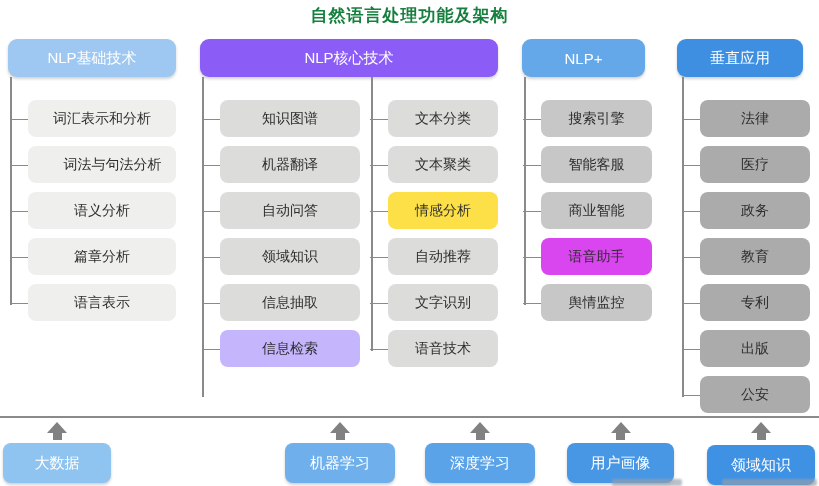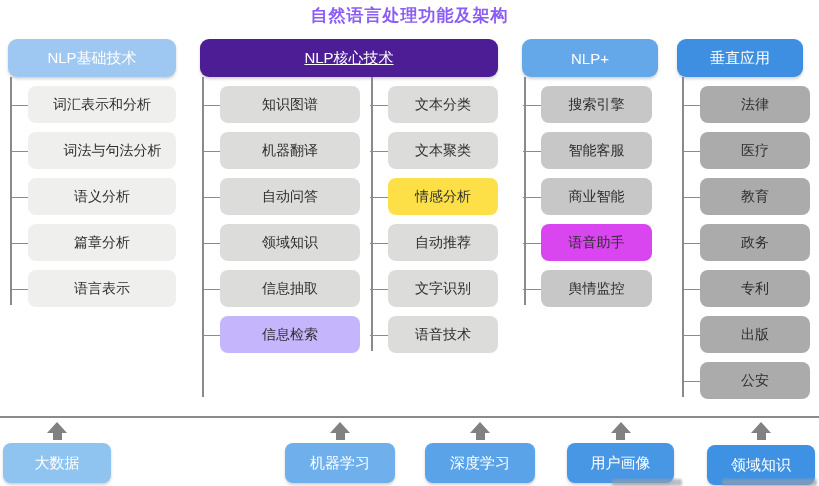--- a/index.html
+++ b/index.html
@@ -9,46 +9,46 @@
   }
   .stage{
     position:relative;
     width:819px;height:486px;
     background:#ffffff;
     overflow:hidden;
   }
   .page-title{
     position:absolute;left:0;top:4px;width:100%;
     text-align:center;
-    font-size:17px;font-weight:bold;color:#8b5cf6;
+    font-size:17px;font-weight:bold;color:#15803d;
     letter-spacing:1px;
   }
   .col-header{
     position:absolute;top:39px;height:38px;
     border-radius:9px;
     display:flex;align-items:center;justify-content:center;
     color:#ffffff;font-size:15px;
     box-shadow:0 2px 3px rgba(0,0,0,.18);
   }
   .h1{left:8px;width:168px;}
   .h2{left:200px;width:298px;}
-  .h3{left:522px;width:136px;}
+  .h3{left:522px;width:123px;}
   .h4{left:677px;width:126px;}
 
   .vline{
     position:absolute;width:1.5px;background:#8a8a8a;
   }
   .v1{left:10px;top:77px;height:228px;}
   .v2a{left:202px;top:77px;height:320px;}
   .v2b{left:371px;top:77px;height:274px;}
   .v3{left:524px;top:77px;height:228px;}
   .v4{left:682px;top:77px;height:320px;}
 
   .tree-col{
-    position:absolute;top:86px;
+    position:absolute;top:100px;
     display:flex;flex-direction:column;gap:9px;
   }
   .tc1{left:28px;width:148px;}
   .tc2a{left:220px;width:140px;}
   .tc2b{left:388px;width:110px;}
   .tc3{left:541px;width:111px;}
   .tc4{left:700px;width:110px;}
 
   .tbox{
     position:relative;
@@ -108,21 +108,21 @@
   .wm2{left:722px;width:95px;}
 </style>
 </head>
 <body>
 
 <div class="stage">
 
   <div class="page-title">自然语言处理功能及架构</div>
 
   <div class="col-header h1" style="background: rgb(158, 200, 242);">NLP基础技术</div>
-  <div class="col-header h2" style="background: #4c1d95; text-decoration: underline;">NLP核心技术</div>
+  <div class="col-header h2" style="background: #8b5cf6;">NLP核心技术</div>
   <div class="col-header h3" style="background: rgb(101, 168, 234);">NLP+</div>
   <div class="col-header h4" style="background: rgb(62, 143, 226);">垂直应用</div>
 
   <div class="vline v1"></div>
   <div class="vline v2a"></div>
   <div class="vline v2b"></div>
   <div class="vline v3"></div>
   <div class="vline v4"></div>
 
   <div class="tree-col tc1">
@@ -155,22 +155,22 @@
       <div class="tbox" style="background: rgb(199, 199, 199);">搜索引擎</div>
       <div class="tbox" style="background: rgb(199, 199, 199);">智能客服</div>
       <div class="tbox" style="background: rgb(199, 199, 199);">商业智能</div>
       <div class="tbox" style="background: #d946ef;">语音助手</div>
       <div class="tbox" style="background: rgb(199, 199, 199);">舆情监控</div>
     </div>
 
   <div class="tree-col tc4">
       <div class="tbox" style="background: rgb(171, 171, 171);">法律</div>
       <div class="tbox" style="background: rgb(171, 171, 171);">医疗</div>
+      <div class="tbox" style="background: rgb(171, 171, 171);">政务</div>
       <div class="tbox" style="background: rgb(171, 171, 171);">教育</div>
-      <div class="tbox" style="background: rgb(171, 171, 171);">政务</div>
       <div class="tbox" style="background: rgb(171, 171, 171);">专利</div>
       <div class="tbox" style="background: rgb(171, 171, 171);">出版</div>
       <div class="tbox" style="background: rgb(171, 171, 171);">公安</div>
     </div>
 
   <div class="separator"></div>
 
   <div class="found-unit f1">
     <div class="arrow">
         <div class="head"></div>

